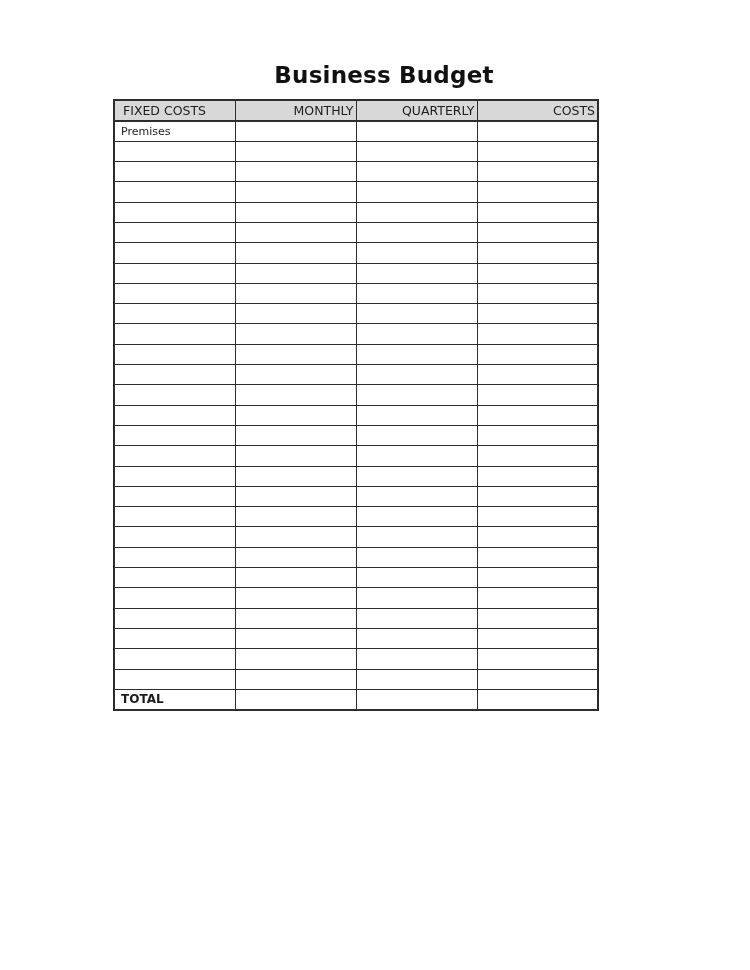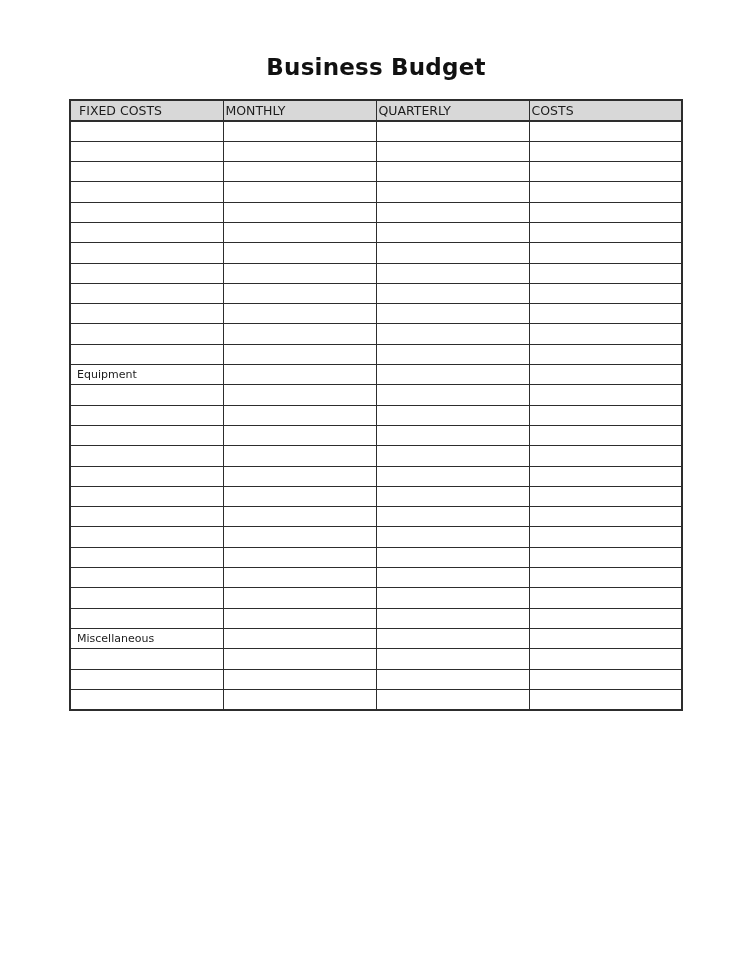--- a/index.html
+++ b/index.html
@@ -14,49 +14,50 @@
     width:750px;height:970px;
     background:var(--page-bg);
     font-family:"DejaVu Sans","Liberation Sans",sans-serif;
     color:var(--text);
     position:relative;
     overflow:hidden;
   }
   .page-title{
     position:absolute;
     top:54px;left:69px;width:614px;
-    margin:0;
+    margin:8px;
     text-align:center;
     font-size:23px;
     font-weight:bold;
     letter-spacing:0.2px;
     color:#111;
   }
   .table-wrap{
     position:absolute;
     top:99px;left:69px;
   }
   table{
     border-collapse:collapse;
     table-layout:fixed;
-    width:614px;
+    width:486px;
     border:2px solid var(--border);
+    margin-left:44px;
   }
   col{width:25%;}
   th,td{
     border:1px solid var(--border);
     overflow:hidden;
     white-space:nowrap;
   }
   thead th{
     background:var(--header-bg);
     height:21px;
     font-size:12.5px;
     font-weight:normal;
-    text-align:left;
+    text-align:right;
     border-bottom-width:2px;
     padding:1px 2px;
   }
   thead th.first{
     text-align:left;
     padding-left:8px;
   }
   tbody td{
     height:20.3px;
     font-size:11px;
@@ -87,188 +88,188 @@
     <thead>
       <tr>
         <th class="first">FIXED COSTS</th>
         <th>MONTHLY</th>
         <th>QUARTERLY</th>
         <th>COSTS</th>
       </tr>
     </thead>
     <tbody>
         <tr>
-          <td class="label-cell"></td>
-          <td class="value-cell"></td>
-          <td class="value-cell"></td>
-          <td class="value-cell"></td>
-        </tr>
-        <tr>
-          <td class="label-cell"></td>
-          <td class="value-cell"></td>
-          <td class="value-cell"></td>
-          <td class="value-cell"></td>
-        </tr>
-        <tr>
-          <td class="label-cell"></td>
-          <td class="value-cell"></td>
-          <td class="value-cell"></td>
-          <td class="value-cell"></td>
-        </tr>
-        <tr>
-          <td class="label-cell"></td>
-          <td class="value-cell"></td>
-          <td class="value-cell"></td>
-          <td class="value-cell"></td>
-        </tr>
-        <tr>
-          <td class="label-cell"></td>
-          <td class="value-cell"></td>
-          <td class="value-cell"></td>
-          <td class="value-cell"></td>
-        </tr>
-        <tr>
-          <td class="label-cell"></td>
-          <td class="value-cell"></td>
-          <td class="value-cell"></td>
-          <td class="value-cell"></td>
-        </tr>
-        <tr>
-          <td class="label-cell"></td>
-          <td class="value-cell"></td>
-          <td class="value-cell"></td>
-          <td class="value-cell"></td>
-        </tr>
-        <tr>
-          <td class="label-cell"></td>
-          <td class="value-cell"></td>
-          <td class="value-cell"></td>
-          <td class="value-cell"></td>
-        </tr>
-        <tr>
-          <td class="label-cell"></td>
-          <td class="value-cell"></td>
-          <td class="value-cell"></td>
-          <td class="value-cell"></td>
-        </tr>
-        <tr>
-          <td class="label-cell"></td>
-          <td class="value-cell"></td>
-          <td class="value-cell"></td>
-          <td class="value-cell"></td>
-        </tr>
-        <tr>
-          <td class="label-cell"></td>
-          <td class="value-cell"></td>
-          <td class="value-cell"></td>
-          <td class="value-cell"></td>
-        </tr>
-        <tr>
-          <td class="label-cell"></td>
-          <td class="value-cell"></td>
-          <td class="value-cell"></td>
-          <td class="value-cell"></td>
-        </tr>
-        <tr>
-          <td class="label-cell">Equipment</td>
-          <td class="value-cell"></td>
-          <td class="value-cell"></td>
-          <td class="value-cell"></td>
-        </tr>
-        <tr>
-          <td class="label-cell"></td>
-          <td class="value-cell"></td>
-          <td class="value-cell"></td>
-          <td class="value-cell"></td>
-        </tr>
-        <tr>
-          <td class="label-cell"></td>
-          <td class="value-cell"></td>
-          <td class="value-cell"></td>
-          <td class="value-cell"></td>
-        </tr>
-        <tr>
-          <td class="label-cell"></td>
-          <td class="value-cell"></td>
-          <td class="value-cell"></td>
-          <td class="value-cell"></td>
-        </tr>
-        <tr>
-          <td class="label-cell"></td>
-          <td class="value-cell"></td>
-          <td class="value-cell"></td>
-          <td class="value-cell"></td>
-        </tr>
-        <tr>
-          <td class="label-cell"></td>
-          <td class="value-cell"></td>
-          <td class="value-cell"></td>
-          <td class="value-cell"></td>
-        </tr>
-        <tr>
-          <td class="label-cell"></td>
-          <td class="value-cell"></td>
-          <td class="value-cell"></td>
-          <td class="value-cell"></td>
-        </tr>
-        <tr>
-          <td class="label-cell"></td>
-          <td class="value-cell"></td>
-          <td class="value-cell"></td>
-          <td class="value-cell"></td>
-        </tr>
-        <tr>
-          <td class="label-cell"></td>
-          <td class="value-cell"></td>
-          <td class="value-cell"></td>
-          <td class="value-cell"></td>
-        </tr>
-        <tr>
-          <td class="label-cell"></td>
-          <td class="value-cell"></td>
-          <td class="value-cell"></td>
-          <td class="value-cell"></td>
-        </tr>
-        <tr>
-          <td class="label-cell"></td>
-          <td class="value-cell"></td>
-          <td class="value-cell"></td>
-          <td class="value-cell"></td>
-        </tr>
-        <tr>
-          <td class="label-cell"></td>
-          <td class="value-cell"></td>
-          <td class="value-cell"></td>
-          <td class="value-cell"></td>
-        </tr>
-        <tr>
-          <td class="label-cell"></td>
-          <td class="value-cell"></td>
-          <td class="value-cell"></td>
-          <td class="value-cell"></td>
-        </tr>
-        <tr>
-          <td class="label-cell">Miscellaneous</td>
-          <td class="value-cell"></td>
-          <td class="value-cell"></td>
-          <td class="value-cell"></td>
-        </tr>
-        <tr>
-          <td class="label-cell"></td>
-          <td class="value-cell"></td>
-          <td class="value-cell"></td>
-          <td class="value-cell"></td>
-        </tr>
-        <tr>
-          <td class="label-cell"></td>
-          <td class="value-cell"></td>
-          <td class="value-cell"></td>
-          <td class="value-cell"></td>
-        </tr>
-        <tr>
-          <td class="label-cell"></td>
+          <td class="label-cell">Premises</td>
+          <td class="value-cell"></td>
+          <td class="value-cell"></td>
+          <td class="value-cell"></td>
+        </tr>
+        <tr>
+          <td class="label-cell"></td>
+          <td class="value-cell"></td>
+          <td class="value-cell"></td>
+          <td class="value-cell"></td>
+        </tr>
+        <tr>
+          <td class="label-cell"></td>
+          <td class="value-cell"></td>
+          <td class="value-cell"></td>
+          <td class="value-cell"></td>
+        </tr>
+        <tr>
+          <td class="label-cell"></td>
+          <td class="value-cell"></td>
+          <td class="value-cell"></td>
+          <td class="value-cell"></td>
+        </tr>
+        <tr>
+          <td class="label-cell"></td>
+          <td class="value-cell"></td>
+          <td class="value-cell"></td>
+          <td class="value-cell"></td>
+        </tr>
+        <tr>
+          <td class="label-cell"></td>
+          <td class="value-cell"></td>
+          <td class="value-cell"></td>
+          <td class="value-cell"></td>
+        </tr>
+        <tr>
+          <td class="label-cell"></td>
+          <td class="value-cell"></td>
+          <td class="value-cell"></td>
+          <td class="value-cell"></td>
+        </tr>
+        <tr>
+          <td class="label-cell"></td>
+          <td class="value-cell"></td>
+          <td class="value-cell"></td>
+          <td class="value-cell"></td>
+        </tr>
+        <tr>
+          <td class="label-cell"></td>
+          <td class="value-cell"></td>
+          <td class="value-cell"></td>
+          <td class="value-cell"></td>
+        </tr>
+        <tr>
+          <td class="label-cell"></td>
+          <td class="value-cell"></td>
+          <td class="value-cell"></td>
+          <td class="value-cell"></td>
+        </tr>
+        <tr>
+          <td class="label-cell"></td>
+          <td class="value-cell"></td>
+          <td class="value-cell"></td>
+          <td class="value-cell"></td>
+        </tr>
+        <tr>
+          <td class="label-cell"></td>
+          <td class="value-cell"></td>
+          <td class="value-cell"></td>
+          <td class="value-cell"></td>
+        </tr>
+        <tr>
+          <td class="label-cell"></td>
+          <td class="value-cell"></td>
+          <td class="value-cell"></td>
+          <td class="value-cell"></td>
+        </tr>
+        <tr>
+          <td class="label-cell"></td>
+          <td class="value-cell"></td>
+          <td class="value-cell"></td>
+          <td class="value-cell"></td>
+        </tr>
+        <tr>
+          <td class="label-cell"></td>
+          <td class="value-cell"></td>
+          <td class="value-cell"></td>
+          <td class="value-cell"></td>
+        </tr>
+        <tr>
+          <td class="label-cell"></td>
+          <td class="value-cell"></td>
+          <td class="value-cell"></td>
+          <td class="value-cell"></td>
+        </tr>
+        <tr>
+          <td class="label-cell"></td>
+          <td class="value-cell"></td>
+          <td class="value-cell"></td>
+          <td class="value-cell"></td>
+        </tr>
+        <tr>
+          <td class="label-cell"></td>
+          <td class="value-cell"></td>
+          <td class="value-cell"></td>
+          <td class="value-cell"></td>
+        </tr>
+        <tr>
+          <td class="label-cell"></td>
+          <td class="value-cell"></td>
+          <td class="value-cell"></td>
+          <td class="value-cell"></td>
+        </tr>
+        <tr>
+          <td class="label-cell"></td>
+          <td class="value-cell"></td>
+          <td class="value-cell"></td>
+          <td class="value-cell"></td>
+        </tr>
+        <tr>
+          <td class="label-cell"></td>
+          <td class="value-cell"></td>
+          <td class="value-cell"></td>
+          <td class="value-cell"></td>
+        </tr>
+        <tr>
+          <td class="label-cell"></td>
+          <td class="value-cell"></td>
+          <td class="value-cell"></td>
+          <td class="value-cell"></td>
+        </tr>
+        <tr>
+          <td class="label-cell"></td>
+          <td class="value-cell"></td>
+          <td class="value-cell"></td>
+          <td class="value-cell"></td>
+        </tr>
+        <tr>
+          <td class="label-cell"></td>
+          <td class="value-cell"></td>
+          <td class="value-cell"></td>
+          <td class="value-cell"></td>
+        </tr>
+        <tr>
+          <td class="label-cell"></td>
+          <td class="value-cell"></td>
+          <td class="value-cell"></td>
+          <td class="value-cell"></td>
+        </tr>
+        <tr>
+          <td class="label-cell"></td>
+          <td class="value-cell"></td>
+          <td class="value-cell"></td>
+          <td class="value-cell"></td>
+        </tr>
+        <tr>
+          <td class="label-cell"></td>
+          <td class="value-cell"></td>
+          <td class="value-cell"></td>
+          <td class="value-cell"></td>
+        </tr>
+        <tr>
+          <td class="label-cell"></td>
+          <td class="value-cell"></td>
+          <td class="value-cell"></td>
+          <td class="value-cell"></td>
+        </tr>
+        <tr class="total-row">
+          <td class="label-cell">TOTAL</td>
           <td class="value-cell"></td>
           <td class="value-cell"></td>
           <td class="value-cell"></td>
         </tr>
       </tbody>
   </table>
 </div>
 
 </body></html>

